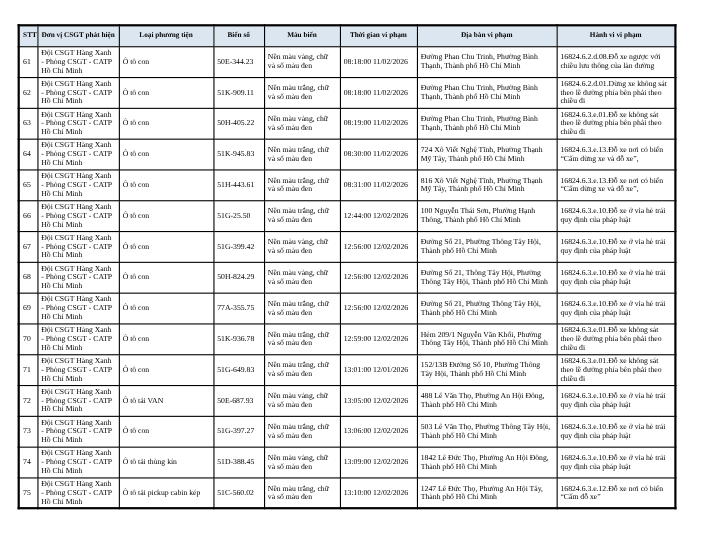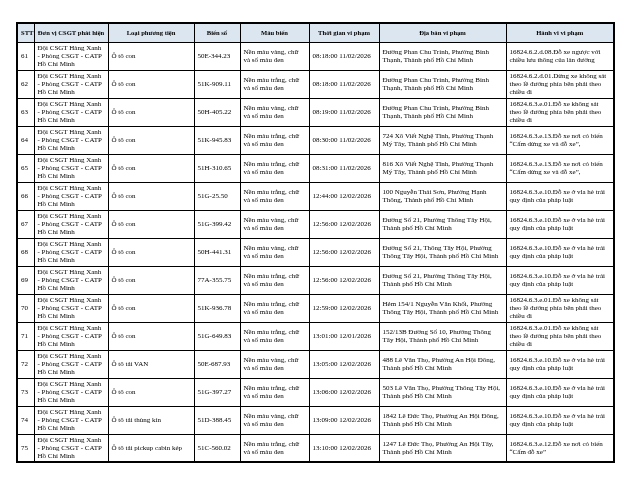--- a/index.html
+++ b/index.html
@@ -130,21 +130,21 @@
           <td class="col-plate">51K-945.83</td>
           <td class="col-plate_color">Nền màu trắng, chữ và số màu đen</td>
           <td class="col-time">08:30:00 11/02/2026</td>
           <td class="col-location">724 Xô Viết Nghệ Tĩnh, Phường Thạnh Mỹ Tây, Thành phố Hồ Chí Minh</td>
           <td class="col-violation">16824.6.3.e.13.Đỗ xe nơi có biển “Cấm dừng xe và đỗ xe”,</td>
         </tr>
         <tr>
           <td class="col-stt">65</td>
           <td class="col-unit">Đội CSGT Hàng Xanh - Phòng CSGT - CATP Hồ Chí Minh</td>
           <td class="col-vehicle">Ô tô con</td>
-          <td class="col-plate">51H-310.65</td>
+          <td class="col-plate">51H-443.61</td>
           <td class="col-plate_color">Nền màu trắng, chữ và số màu đen</td>
           <td class="col-time">08:31:00 11/02/2026</td>
           <td class="col-location">816 Xô Viết Nghệ Tĩnh, Phường Thạnh Mỹ Tây, Thành phố Hồ Chí Minh</td>
           <td class="col-violation">16824.6.3.e.13.Đỗ xe nơi có biển “Cấm dừng xe và đỗ xe”,</td>
         </tr>
         <tr>
           <td class="col-stt">66</td>
           <td class="col-unit">Đội CSGT Hàng Xanh - Phòng CSGT - CATP Hồ Chí Minh</td>
           <td class="col-vehicle">Ô tô con</td>
           <td class="col-plate">51G-25.50</td>
@@ -160,21 +160,21 @@
           <td class="col-plate">51G-399.42</td>
           <td class="col-plate_color">Nền màu vàng, chữ và số màu đen</td>
           <td class="col-time">12:56:00 12/02/2026</td>
           <td class="col-location">Đường Số 21, Phường Thông Tây Hội, Thành phố Hồ Chí Minh</td>
           <td class="col-violation">16824.6.3.e.10.Đỗ xe ở vỉa hè trái quy định của pháp luật</td>
         </tr>
         <tr>
           <td class="col-stt">68</td>
           <td class="col-unit">Đội CSGT Hàng Xanh - Phòng CSGT - CATP Hồ Chí Minh</td>
           <td class="col-vehicle">Ô tô con</td>
-          <td class="col-plate">50H-441.31</td>
+          <td class="col-plate">50H-824.29</td>
           <td class="col-plate_color">Nền màu vàng, chữ và số màu đen</td>
           <td class="col-time">12:56:00 12/02/2026</td>
           <td class="col-location">Đường Số 21, Thông Tây Hội, Phường Thông Tây Hội, Thành phố Hồ Chí Minh</td>
           <td class="col-violation">16824.6.3.e.10.Đỗ xe ở vỉa hè trái quy định của pháp luật</td>
         </tr>
         <tr>
           <td class="col-stt">69</td>
           <td class="col-unit">Đội CSGT Hàng Xanh - Phòng CSGT - CATP Hồ Chí Minh</td>
           <td class="col-vehicle">Ô tô con</td>
           <td class="col-plate">77A-355.75</td>
@@ -183,21 +183,21 @@
           <td class="col-location">Đường Số 21, Phường Thông Tây Hội, Thành phố Hồ Chí Minh</td>
           <td class="col-violation">16824.6.3.e.10.Đỗ xe ở vỉa hè trái quy định của pháp luật</td>
         </tr>
         <tr>
           <td class="col-stt">70</td>
           <td class="col-unit">Đội CSGT Hàng Xanh - Phòng CSGT - CATP Hồ Chí Minh</td>
           <td class="col-vehicle">Ô tô con</td>
           <td class="col-plate">51K-936.78</td>
           <td class="col-plate_color">Nền màu trắng, chữ và số màu đen</td>
           <td class="col-time">12:59:00 12/02/2026</td>
-          <td class="col-location">Hẻm 154/1 Nguyễn Văn Khối, Phường Thông Tây Hội, Thành phố Hồ Chí Minh</td>
+          <td class="col-location">Hẻm 209/1 Nguyễn Văn Khối, Phường Thông Tây Hội, Thành phố Hồ Chí Minh</td>
           <td class="col-violation">16824.6.3.e.01.Đỗ xe không sát theo lề đường phía bên phải theo chiều đi</td>
         </tr>
         <tr>
           <td class="col-stt">71</td>
           <td class="col-unit">Đội CSGT Hàng Xanh - Phòng CSGT - CATP Hồ Chí Minh</td>
           <td class="col-vehicle">Ô tô con</td>
           <td class="col-plate">51G-649.83</td>
           <td class="col-plate_color">Nền màu trắng, chữ và số màu đen</td>
           <td class="col-time">13:01:00 12/01/2026</td>
           <td class="col-location">152/13B Đường Số 10, Phường Thông Tây Hội, Thành phố Hồ Chí Minh</td>

